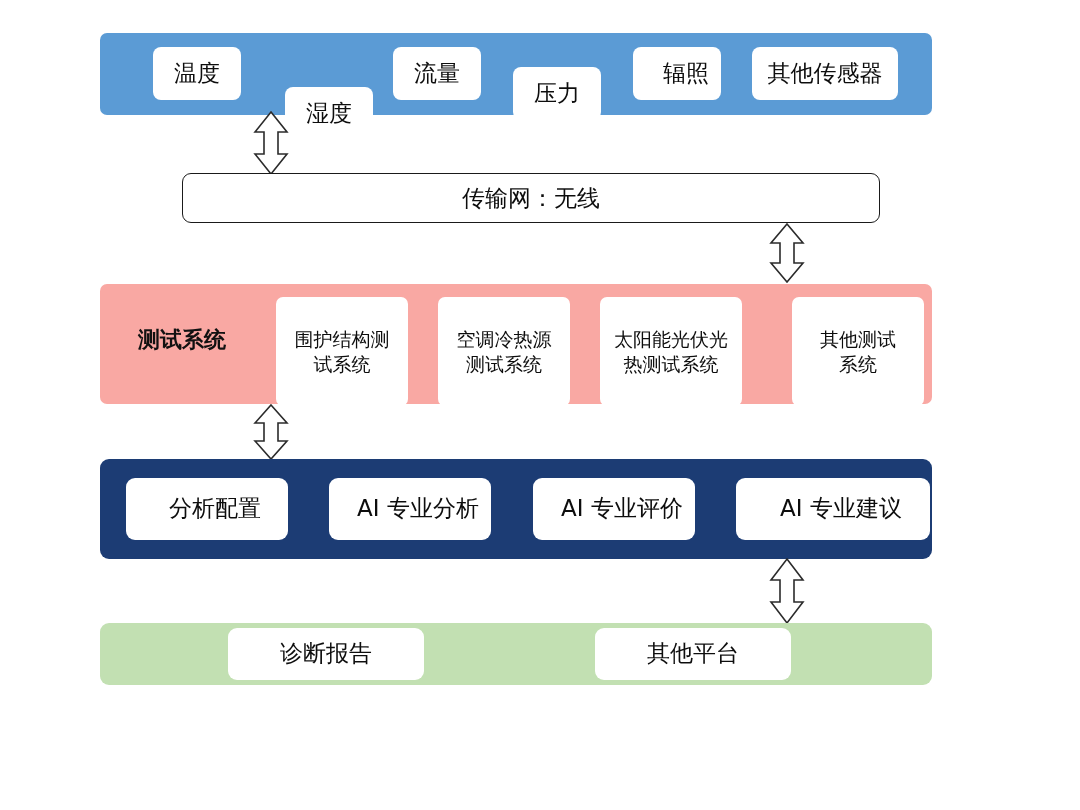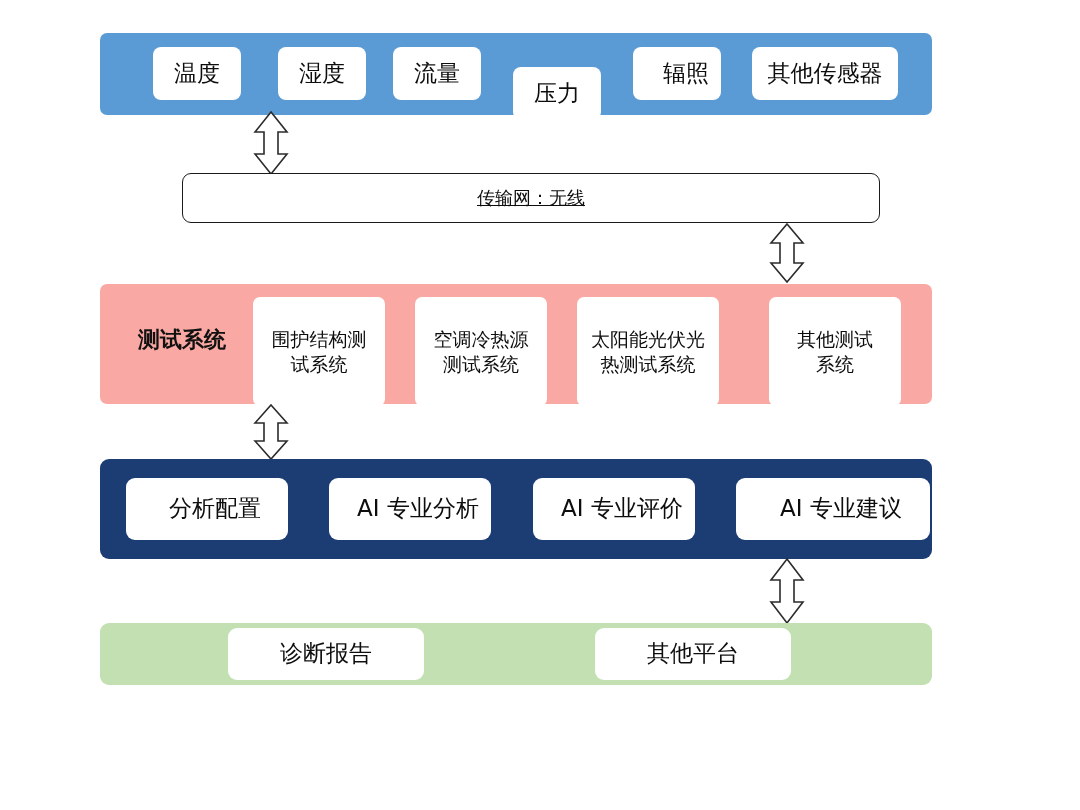--- a/index.html
+++ b/index.html
@@ -94,23 +94,22 @@
     top: 173px;
     width: 698px;
     height: 50px;
     box-sizing: border-box;
     background: #ffffff;
     border: 1.6px solid #1a1a1a;
     border-radius: 9px;
     display: flex;
     align-items: center;
     justify-content: center;
-    font-size: 18px;
+    font-size: 23px;
     color: #0d0d0d;
-    text-decoration: underline;
   }
 
   
   .band-label {
     position: absolute;
     left: 122px;
     top: 325px;
     width: 120px;
     font-size: 22px;
     font-weight: 700;
@@ -118,20 +117,21 @@
     text-align: center;
   }
 
   
   .chip-test {
     top: 297px;
     height: 109px;
     font-size: 19px;
     border-radius: 7px;
     padding: 0 4px;
+    margin-left: 23px;
   }
 
   
   .chip-ai {
     top: 478px;
     height: 62px;
     font-size: 23px;
     border-radius: 9px;
     padding-left: 16px;
   }
@@ -151,21 +151,21 @@
   .arrow svg { display: block; }
 </style>
 </head>
 <body>
 
 <div id="diagram">
 
   <div class="band band-sensors"></div>
 
   <div class="chip chip-sensor" style="left:153px; width:88px;">温度</div>
-  <div class="chip chip-sensor" style="left:278px; width:88px;">湿度</div>
+  <div class="chip chip-sensor" style="left:285px; width:88px;margin-top:40px;">湿度</div>
   <div class="chip chip-sensor" style="left:393px; width:88px;">流量</div>
   <div class="chip chip-sensor" style="left:513px; width:88px;margin-top:20px;">压力</div>
   <div class="chip chip-sensor" style="left:633px; width:88px;padding-left:18px;">辐照</div>
   <div class="chip chip-sensor" style="left:752px; width:146px;">其他传感器</div>
 
   <div class="arrow" style="left:251px; top:110px;">
     <svg width="40" height="66" viewBox="0 0 40 66">
       <polygon points="20,2 36,22 27,22 27,44 36,44 20,64 4,44 13,44 13,22 4,22" fill="#ffffff" stroke="#2b2b2b" stroke-width="1.6" stroke-linejoin="miter"></polygon>
     </svg>
   </div>

